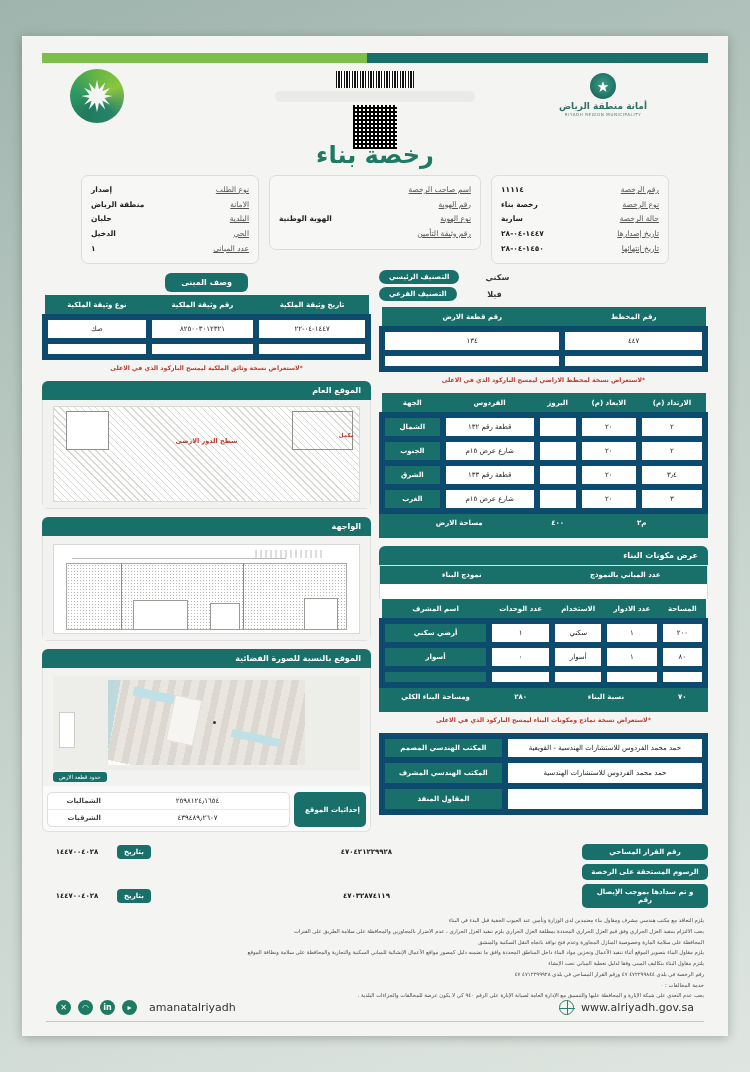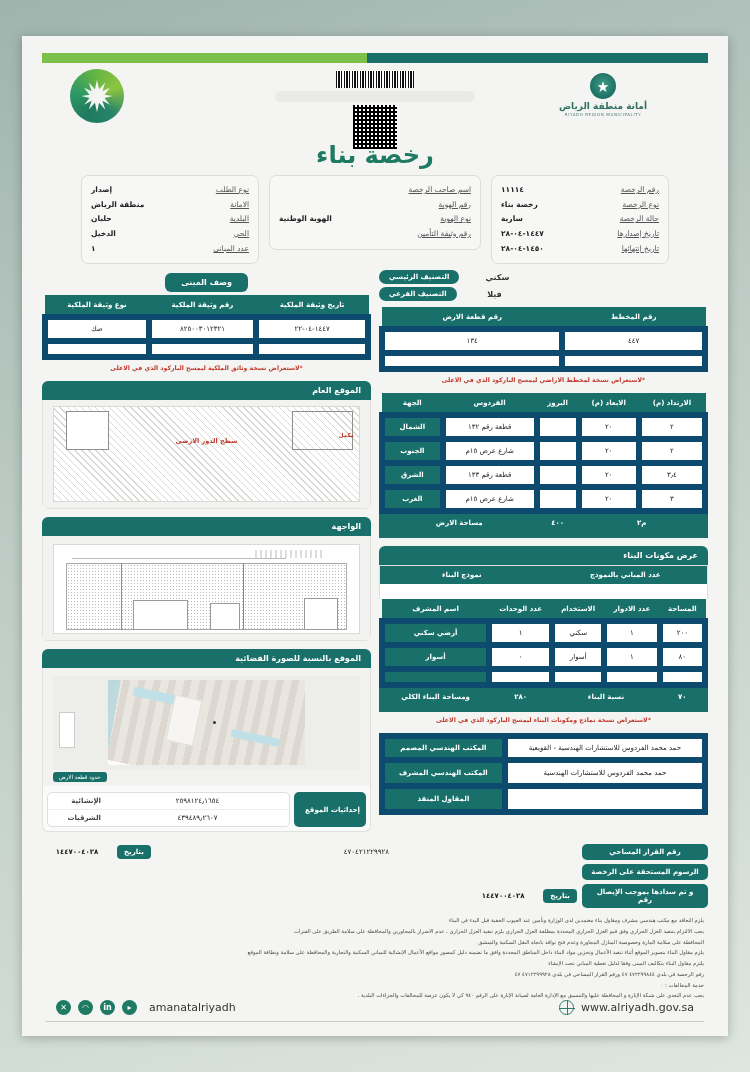--- a/index.html
+++ b/index.html
@@ -132,21 +132,21 @@
   .model-box { display: flex; border: 1px solid #dedede; border-bottom: none; }
   .model-box .half { flex: 1; }
   .model-box .mh { background: #19706a; color: #fff; font-size: 7px; font-weight: bold; text-align: center; padding: 5px 2px; }
   .model-box .mv { background: #fff; height: 15px; }
 
   
   .fees { margin: 4px 20px 0; }
   .fee-row { display: flex; align-items: center; gap: 5px; margin-bottom: 4px; font-size: 7px; }
   .fee-lbl { background: #19706a; color: #fff; font-weight: bold; padding: 4px 8px; border-radius: 5px;
       width: 126px; text-align: center; }
-  .fee-num { flex: 1; text-align: center; color: #222; font-weight: normal; }
+  .fee-num { flex: 1; text-align: center; color: #222; font-weight: bold; }
   .fee-date-pill { background: #19706a; color: #fff; font-weight: bold; padding: 3px 7px; border-radius: 4px; }
   .fee-date { width: 70px; text-align: center; color: #222; font-weight: bold; }
 
   
   .terms { margin: 8px 24px 0; text-align: right; }
   .terms p { font-size: 5.3px; color: #4a4a4a; line-height: 1.75; margin-bottom: 1.5px; }
 
   
   .footer { position: absolute; left: 0; right: 0; bottom: 14px; }
   .footer-inner { display: flex; align-items: center; justify-content: space-between; margin: 0 34px 6px; }
@@ -483,21 +483,21 @@
               <div class="pin"></div>
               <div class="scalebox"></div>
             </div>
             <div class="map-tag">حدود قطعة الارض</div>
           </div>
           <div class="coords" style="padding:4px">
             <div class="tag">إحداثيات الموقع</div>
             <div class="tbl">
               <div class="crow">
                 <div class="cv">٢٥٩٨١٢٤٫١٦٥٤</div>
-                <div class="ck">الإنشائية</div>
+                <div class="ck">الشماليات</div>
               </div>
               <div class="crow">
                 <div class="cv">٤٣٩٤٨٩٫٢٦٠٧</div>
                 <div class="ck">الشرقيات</div>
               </div>
             </div>
           </div>
         </div>
       </div>
     </div>
@@ -509,20 +509,21 @@
       <div class="fee-num">٤٧٠٤٢١٢٢٩٩٢٨</div>
       <div class="fee-date-pill">بتاريخ</div>
       <div class="fee-date">١٤٤٧٠٠٤٠٢٨</div>
     </div>
     <div class="fee-row">
       <div class="fee-lbl">الرسوم المستحقة على الرخصة</div>
       <div class="fee-date"></div>
     </div>
     <div class="fee-row">
       <div class="fee-lbl">و تم سدادها بموجب الإيصال رقم</div>
+      <div class="fee-num">٤٧٠٣٢٨٧٤١١٩</div>
       <div class="fee-date-pill">بتاريخ</div>
       <div class="fee-date">١٤٤٧٠٠٤٠٢٨</div>
     </div>
   </div>
 
   <div class="terms">
     <p>يلزم التعاقد مع مكتب هندسي مشرف ومقاول بناء معتمدين لدى الوزارة وتأمين عند العيوب الخفية قبل البدء في البناء</p>
     <p>يجب الالتزام بتنفيذ العزل الحراري وفق قيم العزل الحراري المحددة بمظلفة العزل الحراري يلزم تنفيذ العزل الحراري ، عدم الاضرار بالمجاورين والمحافظة على سلامة الطريق على الفترات</p>
     <p>المحافظة على سلامة المارة وخصوصية المنازل المجاورة وعدم فتح نوافذ باتجاه النقل السكنية والمنشق</p>
     <p>يلزم مقاول البناء بتصوير الموقع أثناء تنفيذ الأعمال وتخزين مواد البناء داخل المناطق المحددة وافق ما تضمنه دليل كمصور مواقع الأعمال الإنشائية للمباني السكنية والتجارية والمحافظة على سلامة ونظافة الموقع</p>

